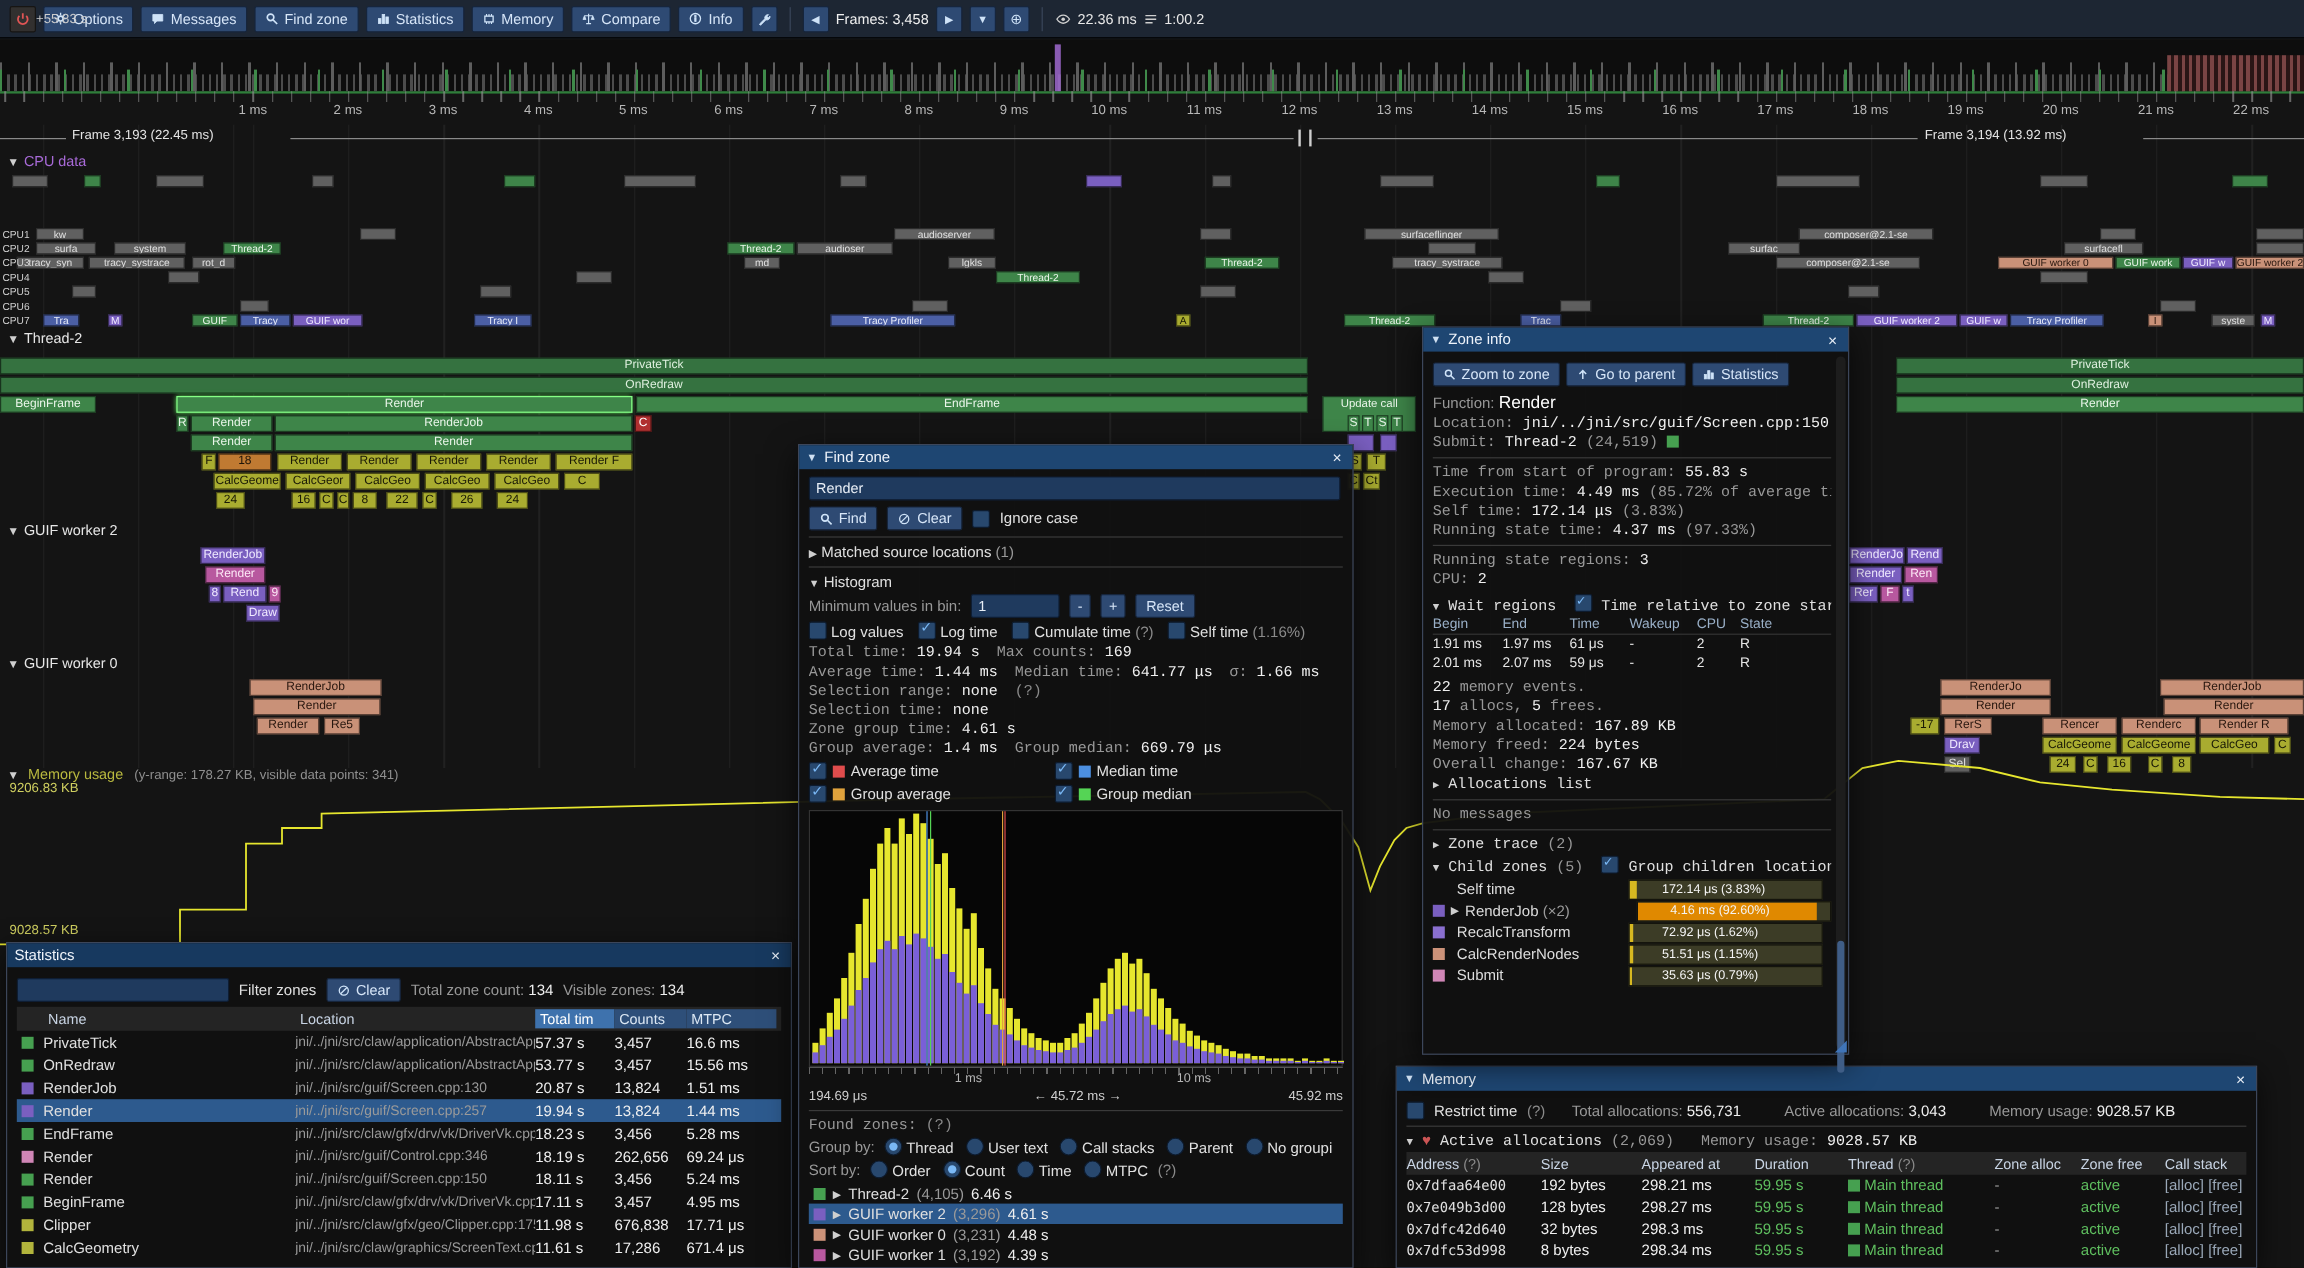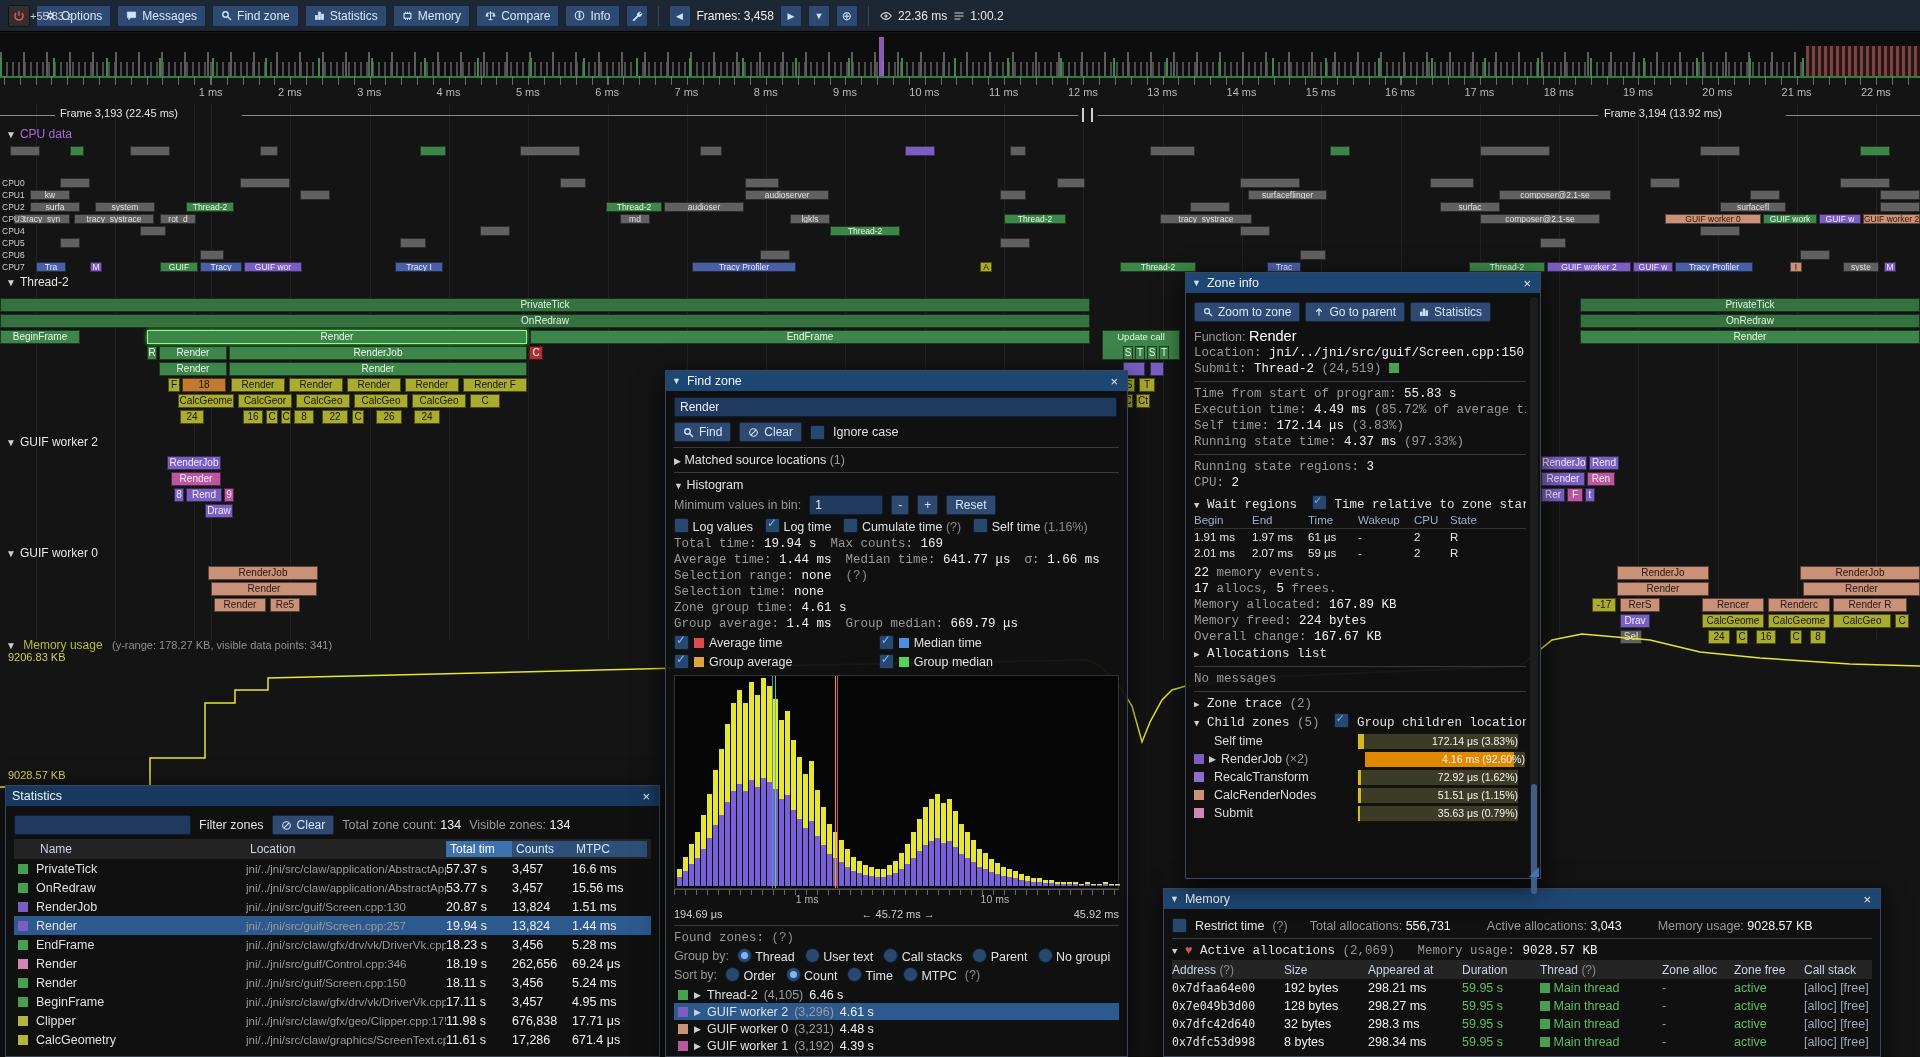--- a/index.html
+++ b/index.html
@@ -108,21 +108,21 @@
   
   .zi-line{margin:2px 0;white-space:nowrap;overflow:hidden;font-family:Liberation Mono, monospace;}
   #zi-wait-head,.zi-wrow{display:grid;grid-template-columns:58px 56px 50px 56px 36px 40px;font-size:11.5px;}
   #zi-wait-head{color:#9ab0c8;border-bottom:1px solid #333;padding-bottom:2px;}
   .zi-wrow{color:#e6e6e6;padding:2px 0;}
   .zi-child{display:flex;align-items:center;gap:5px;height:18px;}
   .zi-child .nm{width:138px;overflow:hidden;white-space:nowrap;color:#dcdcdc;}
   .zi-child .mult{color:#9a9a9a;}
   .zi-child .bar{position:relative;width:160px;height:15px;background:#3c3c26;border:1px solid #14140c;overflow:hidden;}
   .zi-child .fill{position:absolute;left:0;top:0;bottom:0;background:#d6b821;}
-  .zi-child .bt{position:absolute;inset:0;text-align:right;font-size:10.5px;line-height:15px;color:#f4f4f4;}
+  .zi-child .bt{position:absolute;inset:0;text-align:left;font-size:10.5px;line-height:15px;color:#f4f4f4;margin-left:27px;}
   #zi-scroll{position:absolute;right:2px;top:24px;bottom:4px;width:8px;background:#1d1d1d;border-radius:4px;}
   #zi-thumb{position:absolute;left:1px;width:6px;top:487px;height:110px;background:#3f5d86;border-radius:3px;cursor:pointer;}
   .grip{position:absolute;right:1px;bottom:1px;width:0;height:0;border-left:10px solid transparent;border-bottom:10px solid #3f74b8;cursor:nwse-resize;}
   
   #mw-grid-head,.mrow{display:grid;grid-template-columns:112px 84px 94px 78px 122px 72px 70px 1fr;align-items:center;height:18px;}
   #mw-grid-head{color:#c8d4e4;background:#242424;height:19px;font-size:12px;}
   .mrow span{overflow:hidden;white-space:nowrap;}
   .mono{font-family:"DejaVu Sans Mono",monospace;font-size:11.5px;}
   .cs-links{color:#9aa8b8;}
 </style>
@@ -308,42 +308,28 @@
         <div class="zone cseg zx" style="left: 700px; width: 22px;"></div>
         <div class="zone cseg zv" style="left: 905px; width: 30px;"></div>
         <div class="zone cseg zx" style="left: 1010px; width: 16px;"></div>
         <div class="zone cseg zx" style="left: 1150px; width: 45px;"></div>
         <div class="zone cseg zg" style="left: 1330px; width: 20px;"></div>
         <div class="zone cseg zx" style="left: 1480px; width: 70px;"></div>
         <div class="zone cseg zx" style="left: 1700px; width: 40px;"></div>
         <div class="zone cseg zg" style="left: 1860px; width: 30px;"></div>
       </div>
   </div>
-  <div class="crow" style="top:178px">
-      <span class="clab">CPU0</span>
-      <div class="csegs">
-        <div class="zone cseg zx" style="left: 60px; width: 30px;"></div>
-        <div class="zone cseg zx" style="left: 240px; width: 50px;"></div>
-        <div class="zone cseg zx" style="left: 560px; width: 26px;"></div>
-        <div class="zone cseg zx" style="left: 745px; width: 34px;"></div>
-        <div class="zone cseg zx" style="left: 1057px; width: 28px;"></div>
-        <div class="zone cseg zx" style="left: 1240px; width: 60px;"></div>
-        <div class="zone cseg zx" style="left: 1430px; width: 44px;"></div>
-        <div class="zone cseg zx" style="left: 1650px; width: 30px;"></div>
-        <div class="zone cseg zx" style="left: 1840px; width: 50px;"></div>
-      </div>
-    </div>
   <div class="crow" style="top:190px">
       <span class="clab">CPU1</span>
       <div class="csegs">
         <div class="zone cseg zx" style="left: 30px; width: 40px;">kw</div>
         <div class="zone cseg zx" style="left: 300px; width: 30px;"></div>
         <div class="zone cseg zx" style="left: 745px; width: 84px;">audioserver</div>
         <div class="zone cseg zx" style="left: 1000px; width: 26px;"></div>
-        <div class="zone cseg zx" style="left: 1248px; width: 79px;">surfaceflinger</div>
+        <div class="zone cseg zx" style="left: 1137px; width: 112px;">surfaceflinger</div>
         <div class="zone cseg zx" style="left: 1499px; width: 112px;">composer@2.1-se</div>
         <div class="zone cseg zx" style="left: 1750px; width: 30px;"></div>
         <div class="zone cseg zx" style="left: 1880px; width: 40px;"></div>
       </div>
     </div>
   <div class="crow" style="top:202px">
       <span class="clab">CPU2</span>
       <div class="csegs">
         <div class="zone cseg zx" style="left: 30px; width: 50px;">surfa</div>
         <div class="zone cseg zx" style="left: 95px; width: 60px;">system</div>

